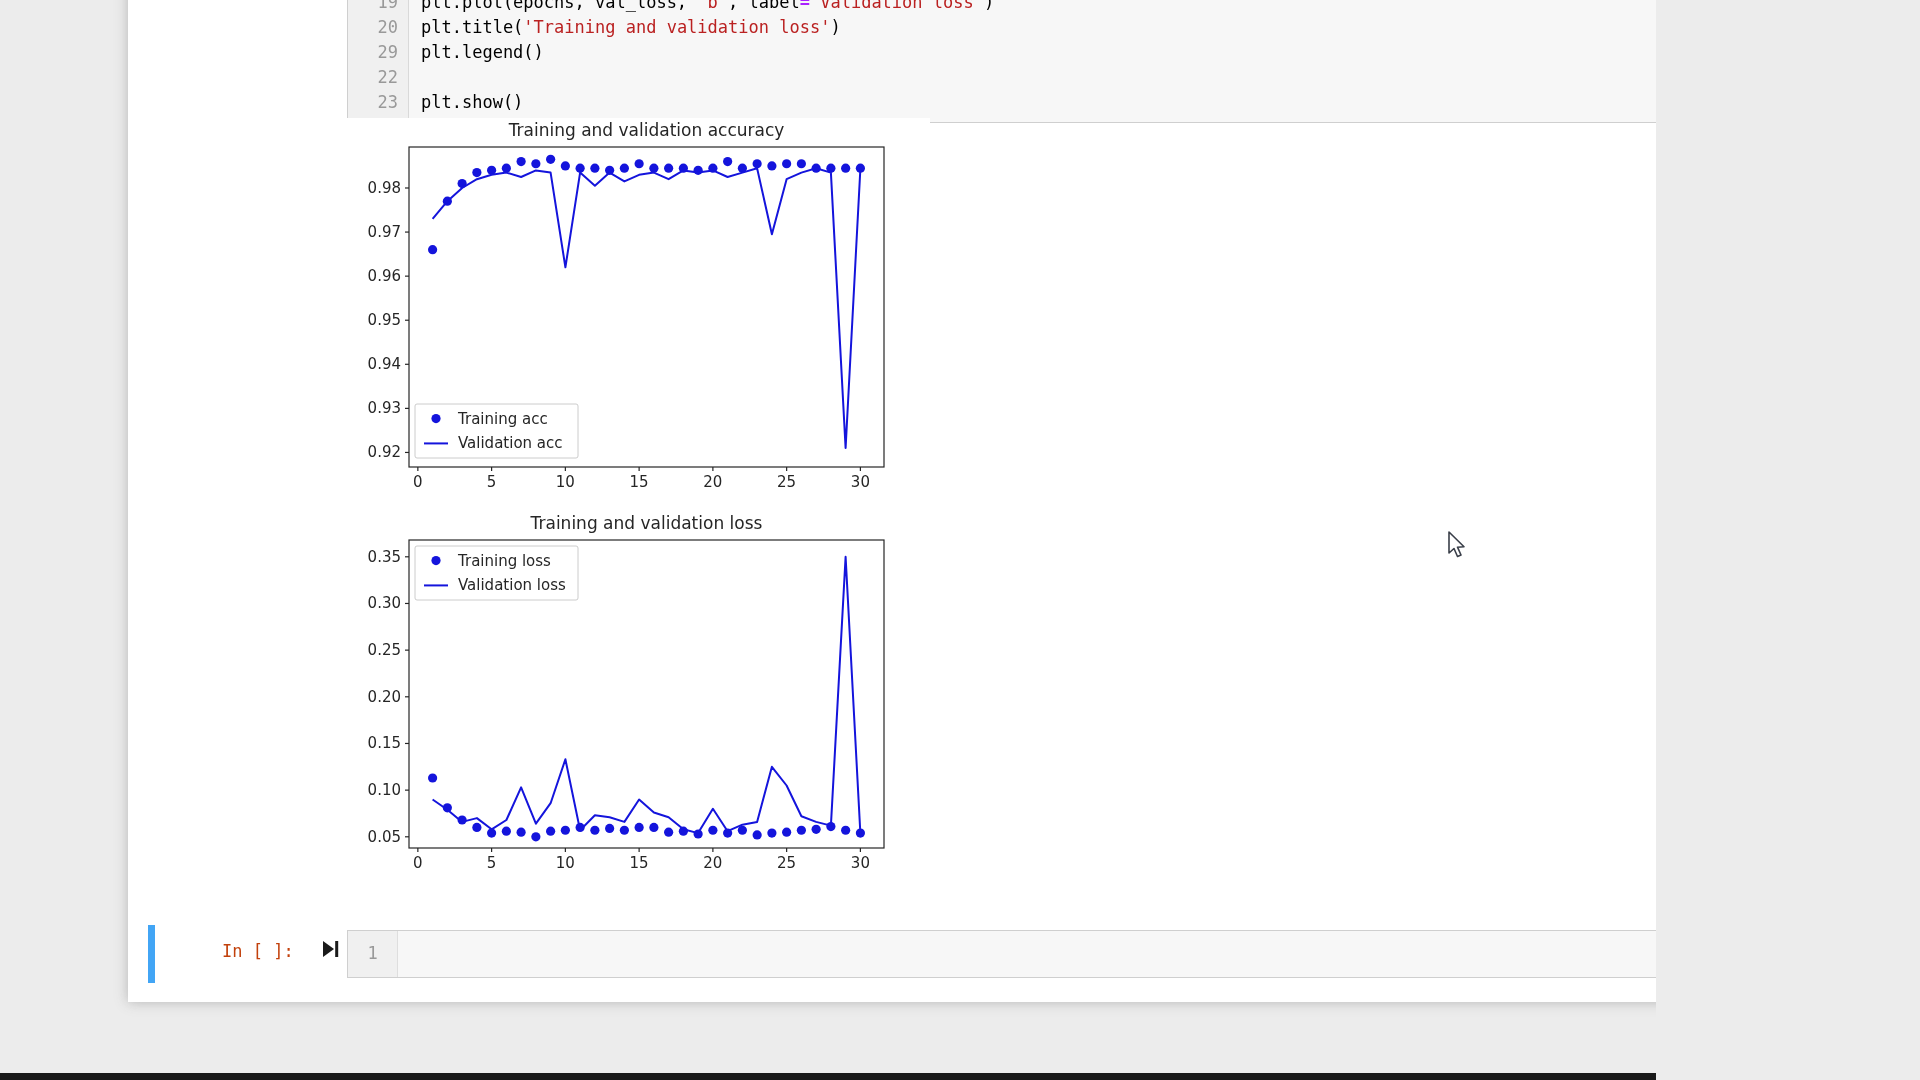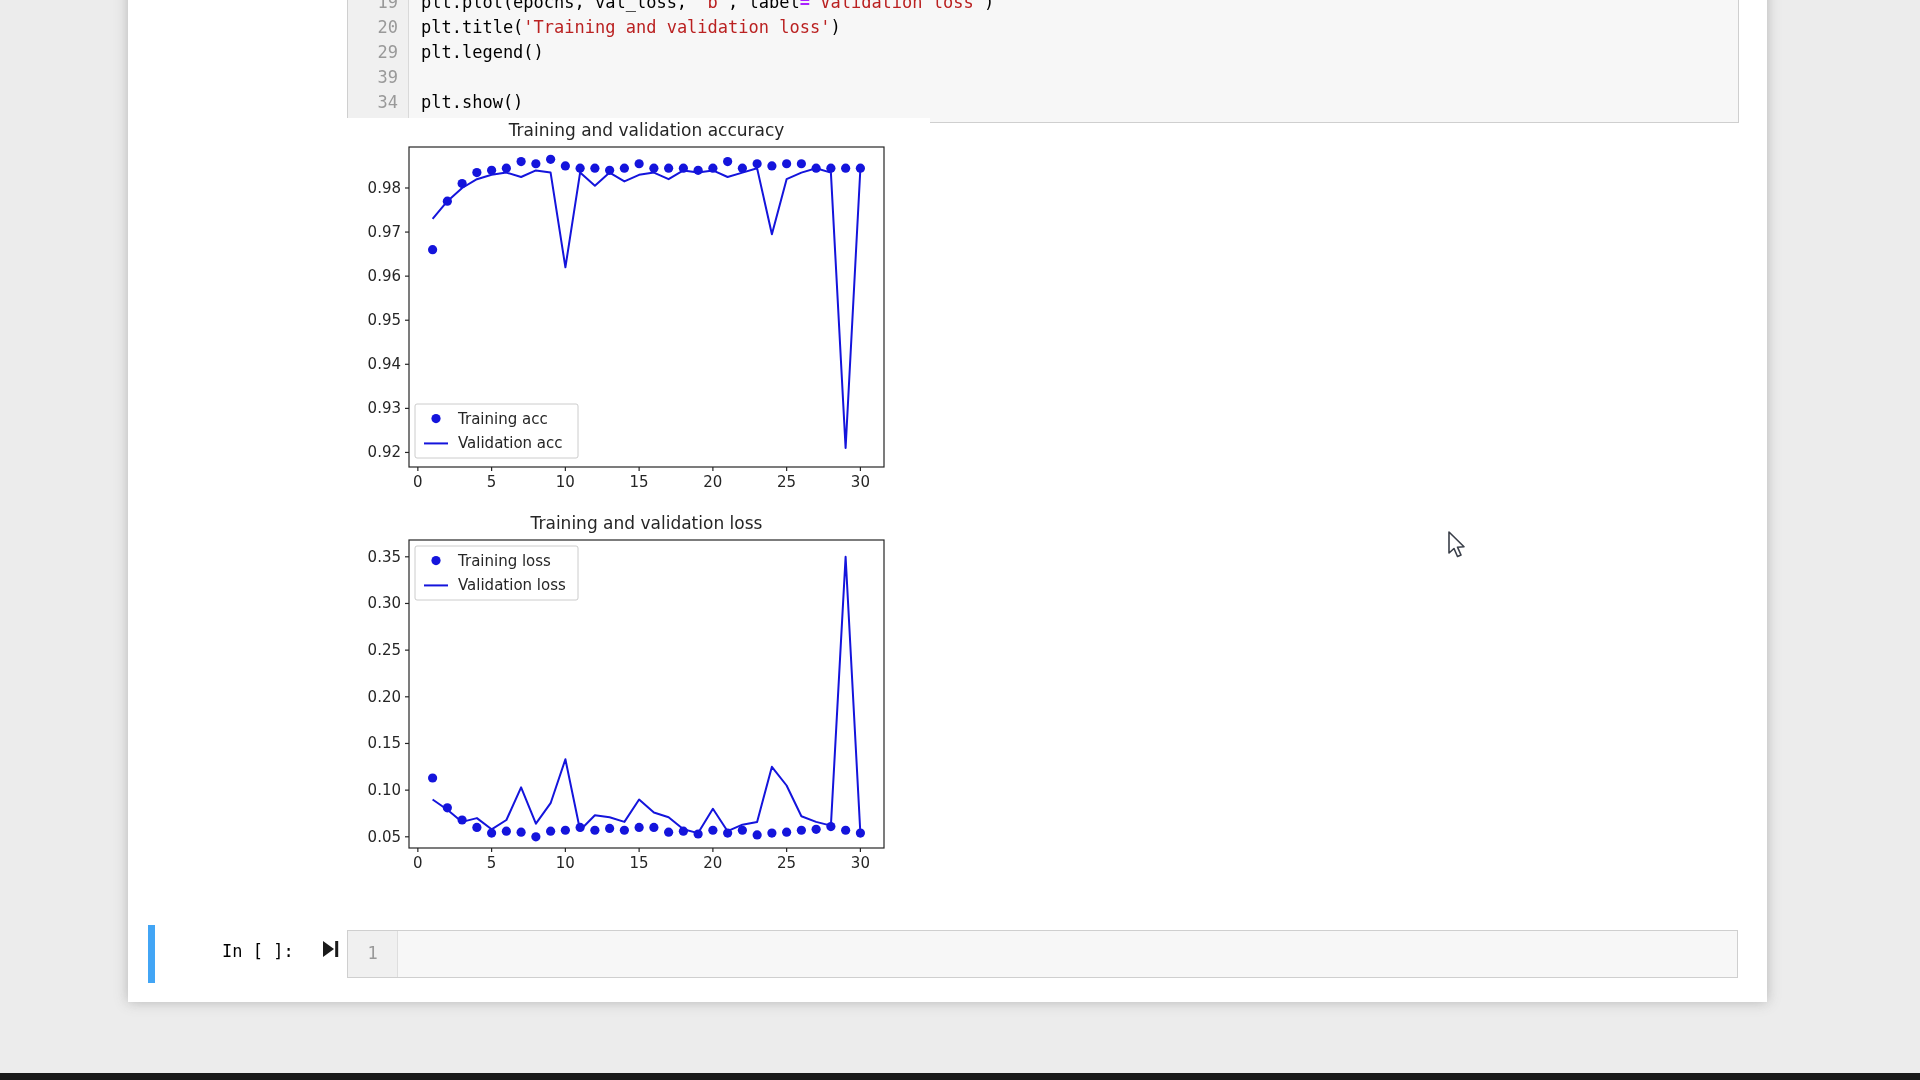--- a/index.html
+++ b/index.html
@@ -1,17 +1,17 @@
 <!DOCTYPE html>
 <html><head>
 <meta charset="utf-8">
 <style>
   html,body{margin:0;padding:0;}
   body{width:1920px;height:1080px;overflow:hidden;background:#ececec;font-family:"Liberation Sans",sans-serif;}
-  .screen{position:relative;width:1920px;height:1080px;overflow:hidden;}
+  .screen{position:relative;width:1656px;height:1080px;overflow:hidden;}
 
   
   .nb-container{position:absolute;left:128px;top:-20px;width:1639px;height:1022px;
     background:#ffffff;box-shadow:0 0 12px rgba(80,80,80,.35);}
 
   
   .code-cell{position:absolute;left:219px;top:-13px;width:1392px;height:136px;
     background:#f7f7f7;border:1px solid #cfcfcf;display:flex;box-sizing:border-box;
     font-family:"DejaVu Sans Mono","Liberation Mono",monospace;font-size:17px;line-height:25px;}
   .code-gutter{width:61px;background:#f0f0f0;border-right:1px solid #d9d9d9;box-sizing:border-box;
@@ -24,21 +24,21 @@
 
   
   .chart{position:absolute;background:#fff;}
   #chart-acc{left:202px;top:138px;width:600px;height:382px;}
   #chart-loss{left:202px;top:533px;width:600px;height:382px;}
 
   
   .empty-cell{position:absolute;left:20px;top:945px;width:1597px;height:58px;background:#ffffff;
     border-left:7px solid #42a5f5;box-sizing:border-box;}
   .in-prompt{position:absolute;left:67px;top:16px;font-family:"DejaVu Sans Mono","Liberation Mono",monospace;
-    font-size:17px;color:#000000;}
+    font-size:17px;color:#c2410c;}
   .run-icon{position:absolute;left:168px;top:15px;width:17px;height:18px;}
   .empty-editor{position:absolute;left:192px;top:5px;width:1391px;height:48px;background:#f7f7f7;
     border:1px solid #cfcfcf;box-sizing:border-box;display:flex;}
   .empty-gutter{width:50px;background:#f0f0f0;border-right:1px solid #dedede;box-sizing:border-box;
     text-align:center;color:#999;font-family:"DejaVu Sans Mono","Liberation Mono",monospace;
     font-size:17px;line-height:44px;flex:none;}
   .empty-code{flex:1;}
 
   
   .bottom-bar{position:absolute;left:0;top:1073px;width:1920px;height:7px;background:#181818;}
@@ -51,22 +51,22 @@
 
 <div class="screen">
 
   <div class="nb-container">
 
     <div class="code-cell" style="top:7px;">
       <div class="code-gutter" id="gutter-lines">
           <div>19</div>
           <div>20</div>
           <div>29</div>
-          <div>39</div>
-          <div>34</div>
+          <div>22</div>
+          <div>23</div>
         </div>
       <div class="code-area" id="code-lines"><div><span class="tok-plain">plt.plot(epochs, val_loss, </span><span class="tok-str">'b'</span><span class="tok-plain">, label</span><span class="tok-op">=</span><span class="tok-str">'Validation loss'</span><span class="tok-plain">)</span></div><div><span class="tok-plain">plt.title(</span><span class="tok-str">'Training and validation loss'</span><span class="tok-plain">)</span></div><div><span class="tok-plain">plt.legend()</span></div><div></div><div><span class="tok-plain">plt.show()</span></div></div>
     </div>
 
     <svg id="chart-acc" class="chart" width="600" height="382">
         <rect x="79" y="29" width="475" height="320" fill="#ffffff" stroke="#262626" stroke-width="1.2"></rect>
         <text x="316.5" y="18" text-anchor="middle" font-size="17" fill="#262626" font-family="&quot;DejaVu Sans&quot;,sans-serif">Training and validation accuracy</text>
         <line x1="87.85093167701864" y1="349" x2="87.85093167701864" y2="353" stroke="#262626" stroke-width="1.2"></line>
         <text x="87.85093167701864" y="369" text-anchor="middle" font-size="15" fill="#262626" font-family="&quot;DejaVu Sans&quot;,sans-serif">0</text>
         <line x1="161.60869565217388" y1="349" x2="161.60869565217388" y2="353" stroke="#262626" stroke-width="1.2"></line>

